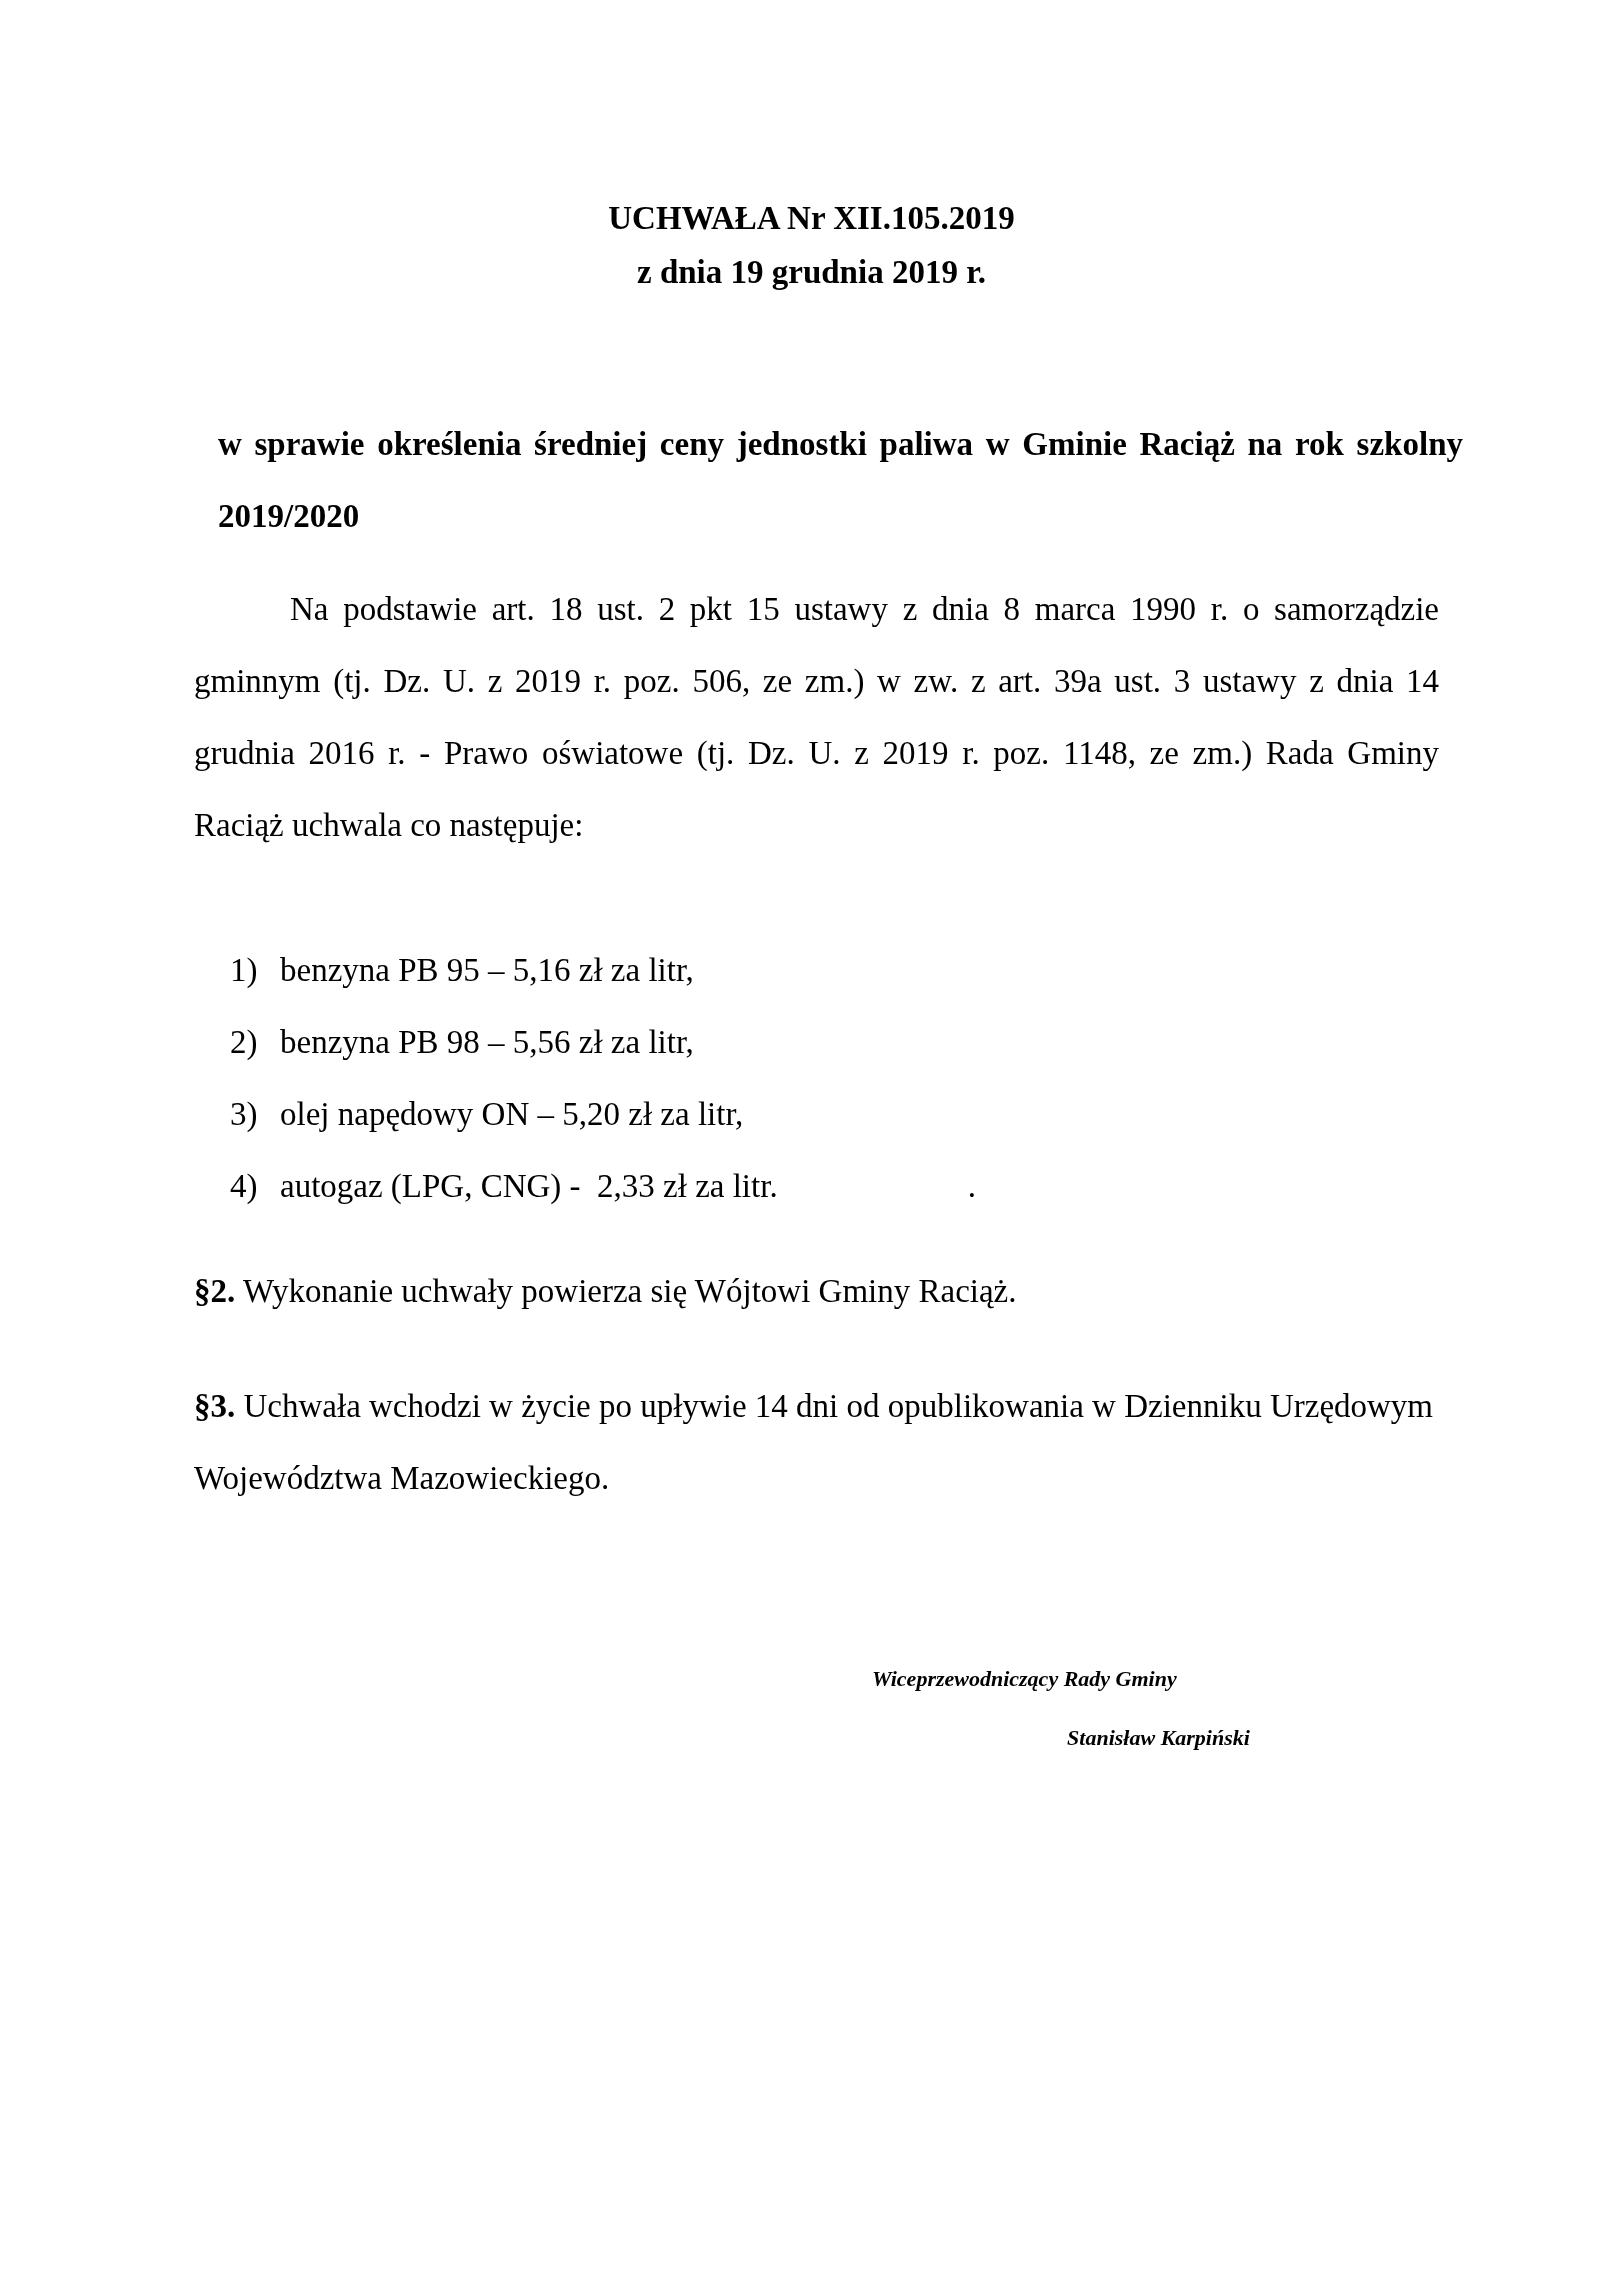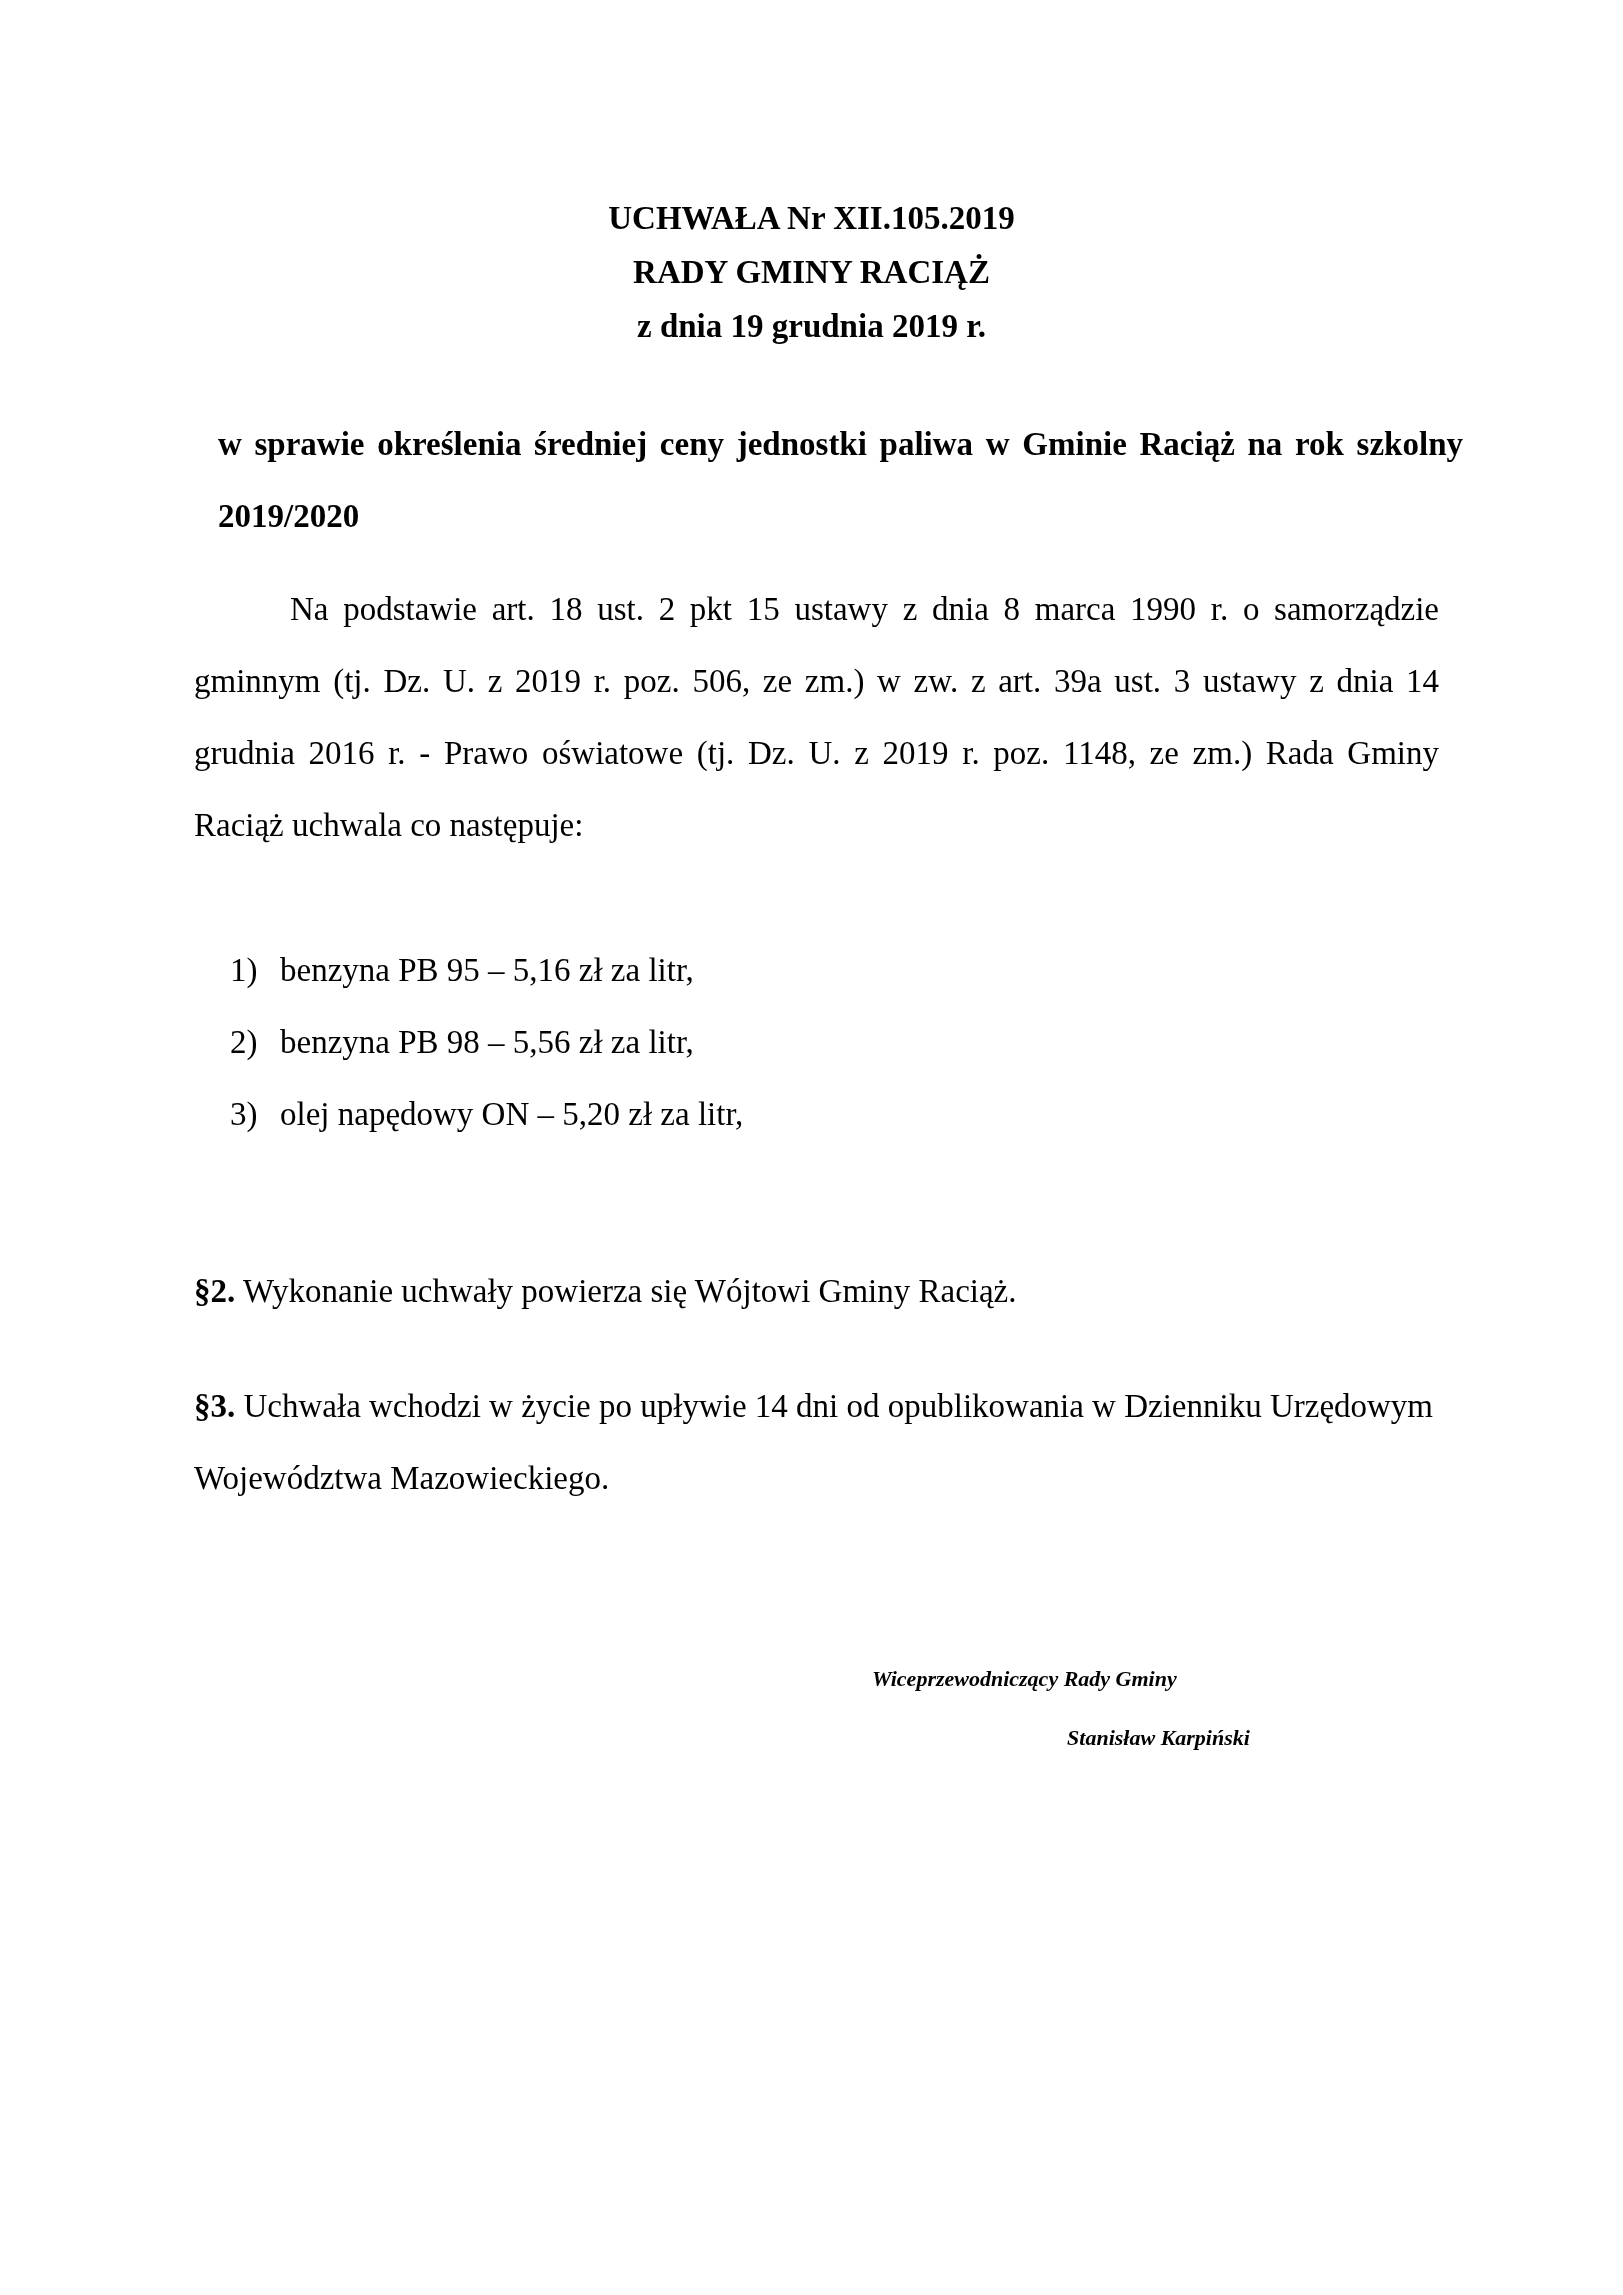--- a/index.html
+++ b/index.html
@@ -27,33 +27,33 @@
     .signature .l1 { height: 59px; line-height: 59px; text-align: left; padding-left: 34px; }
     .signature .l2 { height: 59px; line-height: 59px; text-align: center; padding-left: 118px; }
   </style>
 </head>
 <body>
 
 <div class="page">
 
   <div class="header">
     <div class="line">UCHWAŁA Nr XII.105.2019</div>
-    <div class="line">RADY GMINY RACIĄŻ</div>
     <div class="line">z dnia 19 grudnia 2019 r.</div>
   </div>
 
   <div class="block subject">w sprawie określenia średniej ceny jednostki paliwa w Gminie Raciąż na rok szkolny 2019/2020</div>
 
   <div class="block basis"><span class="indent"></span><span>Na podstawie art. 18 ust. 2 pkt 15 ustawy z dnia 8 marca 1990 r. o samorządzie gminnym (tj. Dz. U. z 2019 r. poz. 506, ze zm.) w zw. z art. 39a ust. 3 ustawy z dnia 14 grudnia  2016 r. - Prawo oświatowe (tj. Dz. U. z 2019 r. poz. 1148, ze zm.)  Rada Gminy Raciąż uchwala co następuje:</span></div>
 
 
   <div class="list">
     <div class="item"><span class="num">1)</span><span>benzyna PB 95 – 5,16 zł za litr,</span></div>
     <div class="item"><span class="num">2)</span><span>benzyna PB 98 – 5,56 zł za litr,</span></div>
     <div class="item"><span class="num">3)</span><span>olej napędowy ON – 5,20 zł za litr,</span></div>
+    <div class="item"><span class="num">4)</span><span>autogaz (LPG, CNG) -  2,33 zł za litr.</span><span class="dot">.</span></div>
   </div>
 
   <div class="block par2"><b>§2.</b><span> Wykonanie uchwały powierza się Wójtowi Gminy Raciąż.</span></div>
 
   <div class="block par3"><b>§3.</b><span> Uchwała wchodzi w życie po upływie 14 dni od opublikowania  w Dzienniku Urzędowym Województwa Mazowieckiego.</span></div>
 
   <div class="signature">
     <div class="l1">Wiceprzewodniczący Rady Gminy</div>
     <div class="l2">Stanisław Karpiński</div>
   </div>

